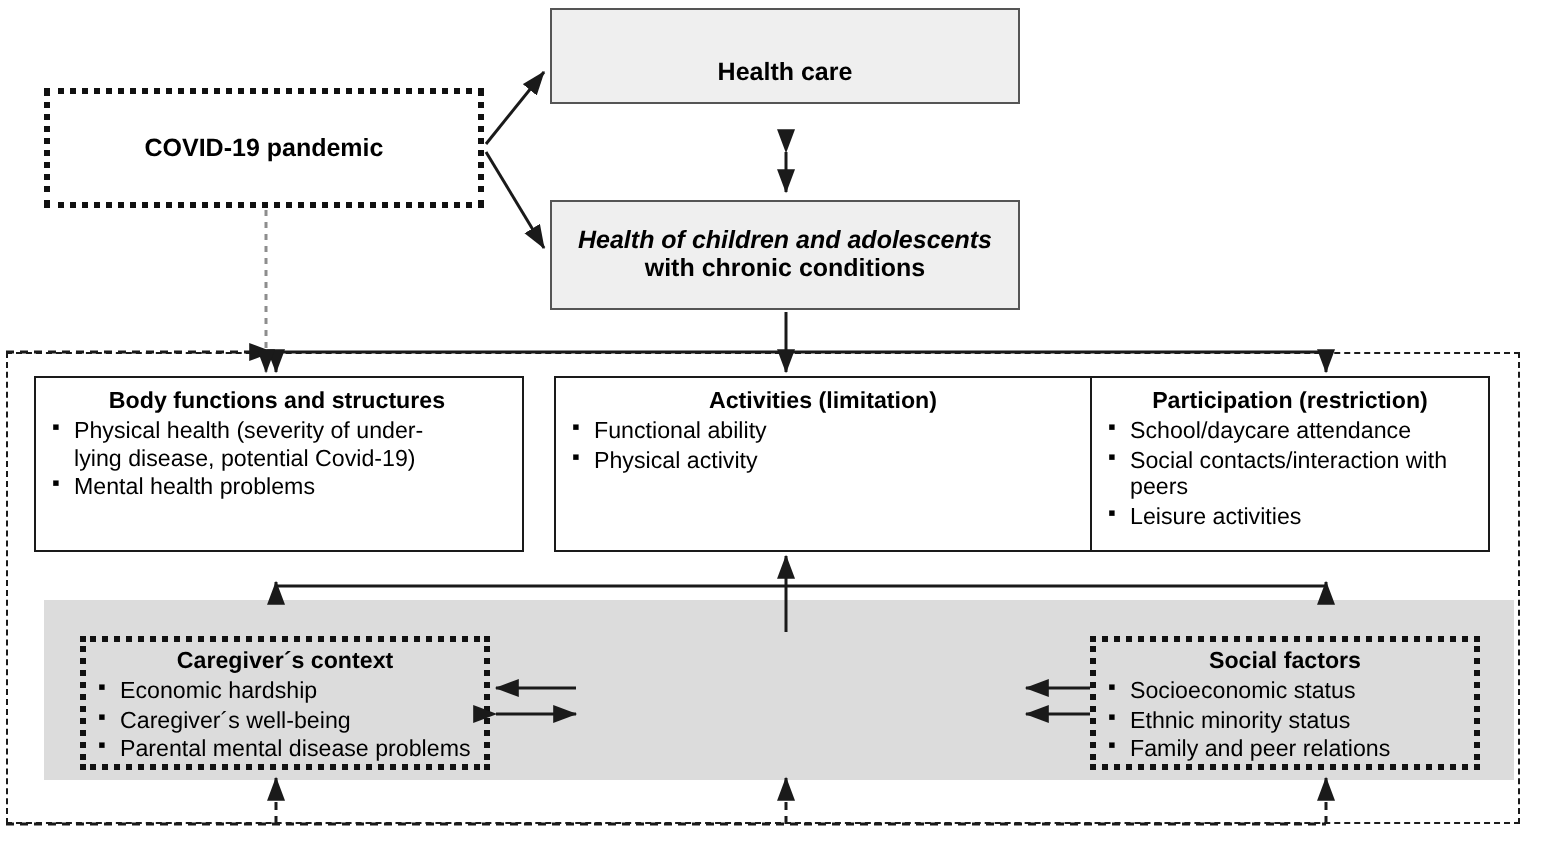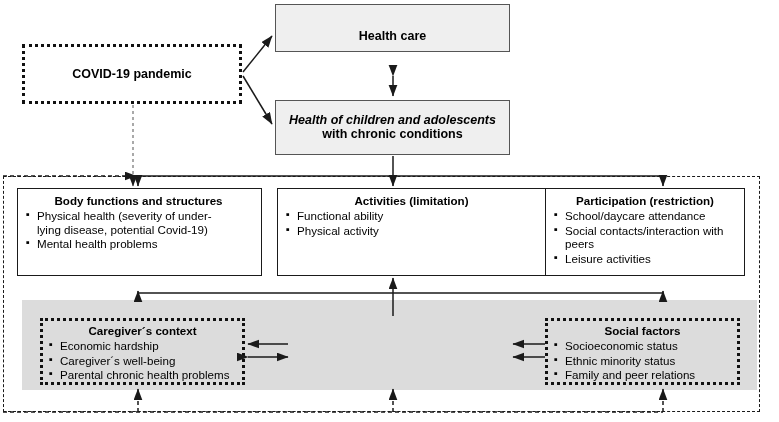--- a/index.html
+++ b/index.html
@@ -79,21 +79,21 @@
       </li>
       <li><span>Leisure activities</span></li>
     </ul>
   </div>
 
   <div class="box dotbox" style="left:40px;top:318px;width:205px;height:67px;padding:3px 4px 0 4px;">
     <div class="title t-bot">Caregiver´s context</div>
     <ul class="items li-bot">
       <li><span>Economic hardship</span></li>
       <li><span>Caregiver´s well-being</span></li>
-      <li><span>Parental chronic health problems</span></li>
+      <li><span>Parental mental disease problems</span></li>
     </ul>
   </div>
 
 
   <div class="box dotbox" style="left:545px;top:318px;width:195px;height:67px;padding:3px 4px 0 4px;">
     <div class="title t-bot">Social factors</div>
     <ul class="items li-bot">
       <li><span>Socioeconomic status</span></li>
       <li><span>Ethnic minority status</span></li>
       <li><span>Family and peer relations</span></li>

